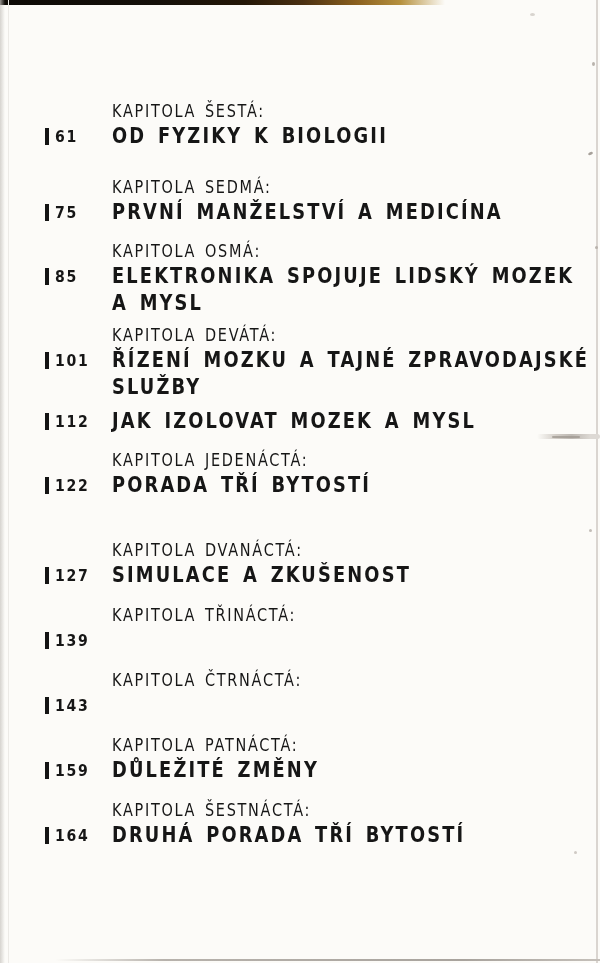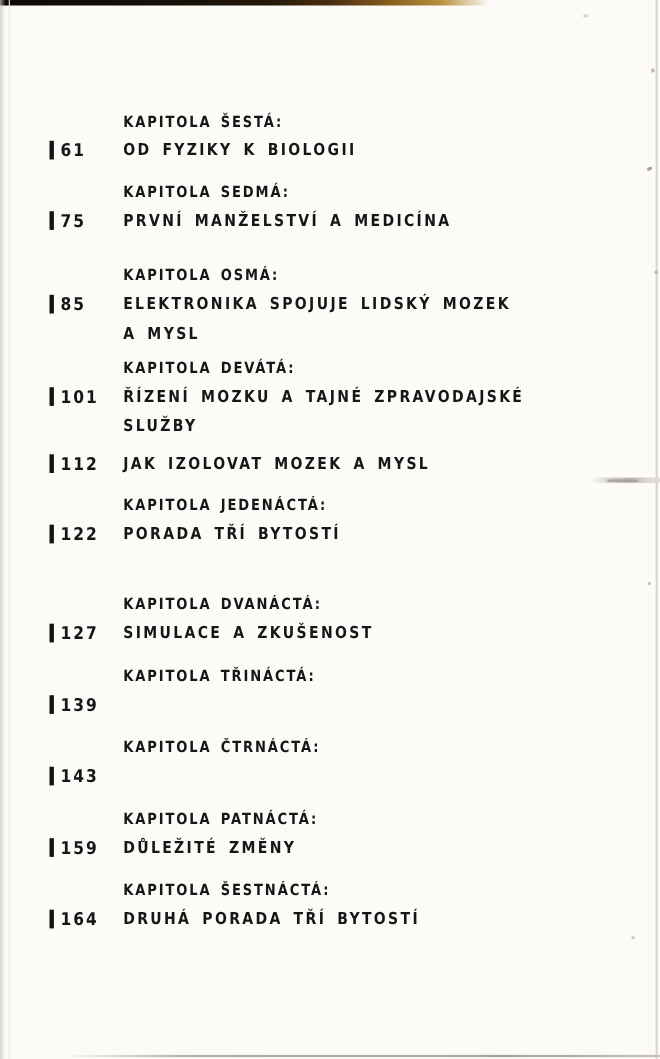--- a/index.html
+++ b/index.html
@@ -62,21 +62,21 @@
   .speck.s3 { left: 595px; top: 246px; width: 3px; height: 3px; }
   .speck.s4 { left: 589px; top: 529px; width: 3px; height: 3px; background: #c3beb8; }
   .speck.s5 { left: 530px; top: 13px;  width: 5px; height: 3px; background: #d8d4cf; }
   .speck.s6 { left: 574px; top: 851px; width: 3px; height: 3px; background: #cfcac4; }
 
   
   .entry { position: absolute; left: 45px; width: 540px; }
   .chapter-label {
     margin-left: 67px;
     margin-bottom: 8px;
-    font-size: 14px; line-height: 15px; font-weight: bold;
+    font-size: 17px; line-height: 15px; font-weight: normal;
     letter-spacing: 2px; word-spacing: 3px;
     white-space: nowrap;
   }
   .row { display: flex; align-items: flex-start; }
   .num {
     flex: 0 0 67px; width: 67px;
     display: flex; align-items: flex-start;
     padding-top: 1px;
   }
   .marker-bar {
@@ -86,21 +86,21 @@
     background: #141414;
   }
   .num-text {
     font-size: 16px; line-height: 17px; font-weight: bold;
     letter-spacing: 2px;
     display: inline-block; transform: scaleX(0.88); transform-origin: 0 0;
     white-space: nowrap;
   }
   .titles { flex: 1; }
   .title-line {
-    font-size: 15px; line-height: 18px; font-weight: bold;
+    font-size: 21px; line-height: 18px; font-weight: bold;
     letter-spacing: 2.5px; word-spacing: 4px;
     margin-bottom: 9px;
     white-space: nowrap;
   }
   .title-line > span, .chapter-label > span {
     display: inline-block; transform: scaleX(0.85); transform-origin: 0 0;
   }
   .title-line:empty { display: none; }
 </style>
 </head>
@@ -129,21 +129,21 @@
           <span class="marker-bar"></span>
           <span class="num-text">61</span>
         </div>
       <div class="titles">
         <div class="title-line"><span>OD FYZIKY K BIOLOGII</span></div>
         <div class="title-line"><span></span></div>
       </div>
     </div>
   </div>
 
-  <div class="entry" style="top:168px">
+  <div class="entry" style="top:180px">
     <div class="chapter-label"><span>KAPITOLA SEDMÁ:</span></div>
     <div class="row">
       <div class="num">
           <span class="marker-bar"></span>
           <span class="num-text">75</span>
         </div>
       <div class="titles">
         <div class="title-line"><span>PRVNÍ MANŽELSTVÍ A MEDICÍNA</span></div>
         <div class="title-line"><span></span></div>
       </div>

